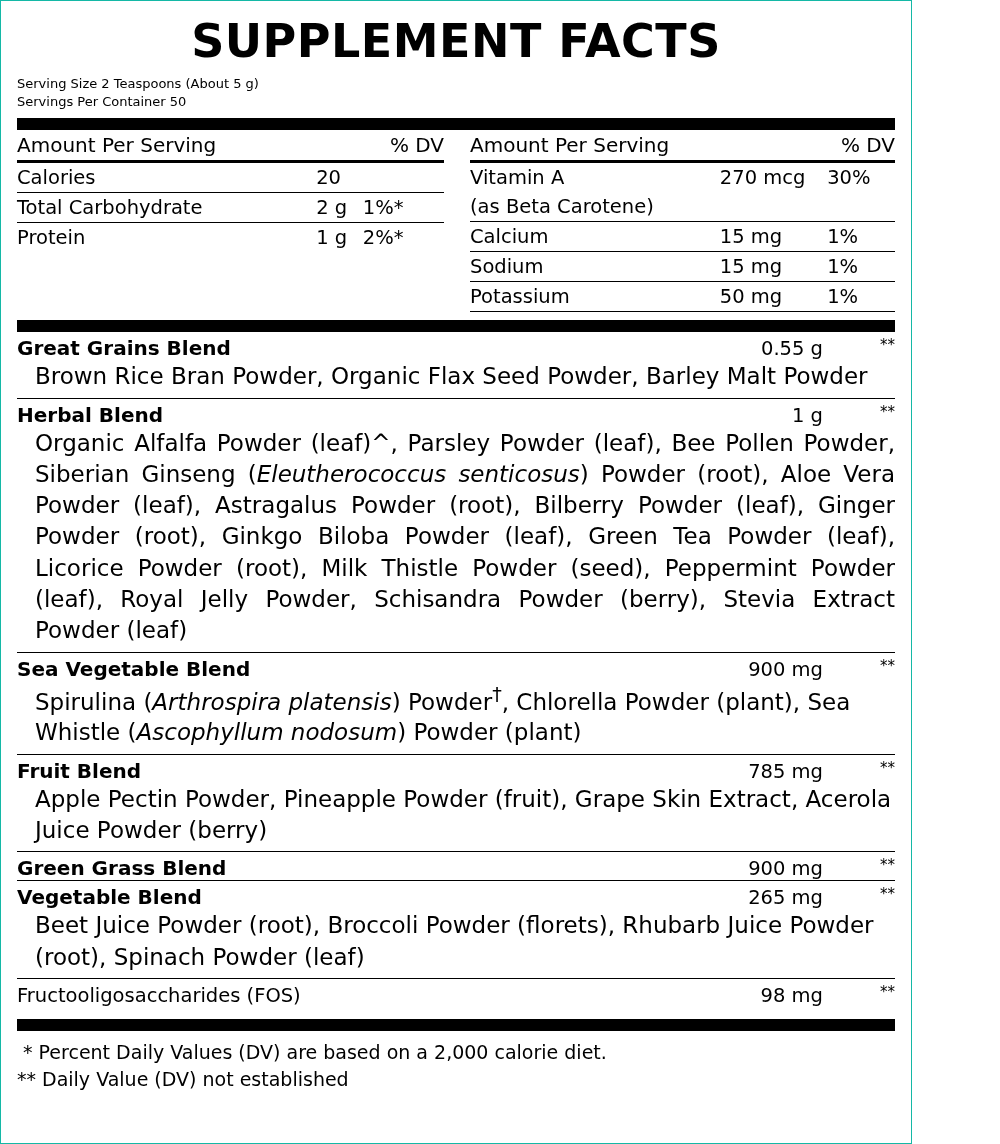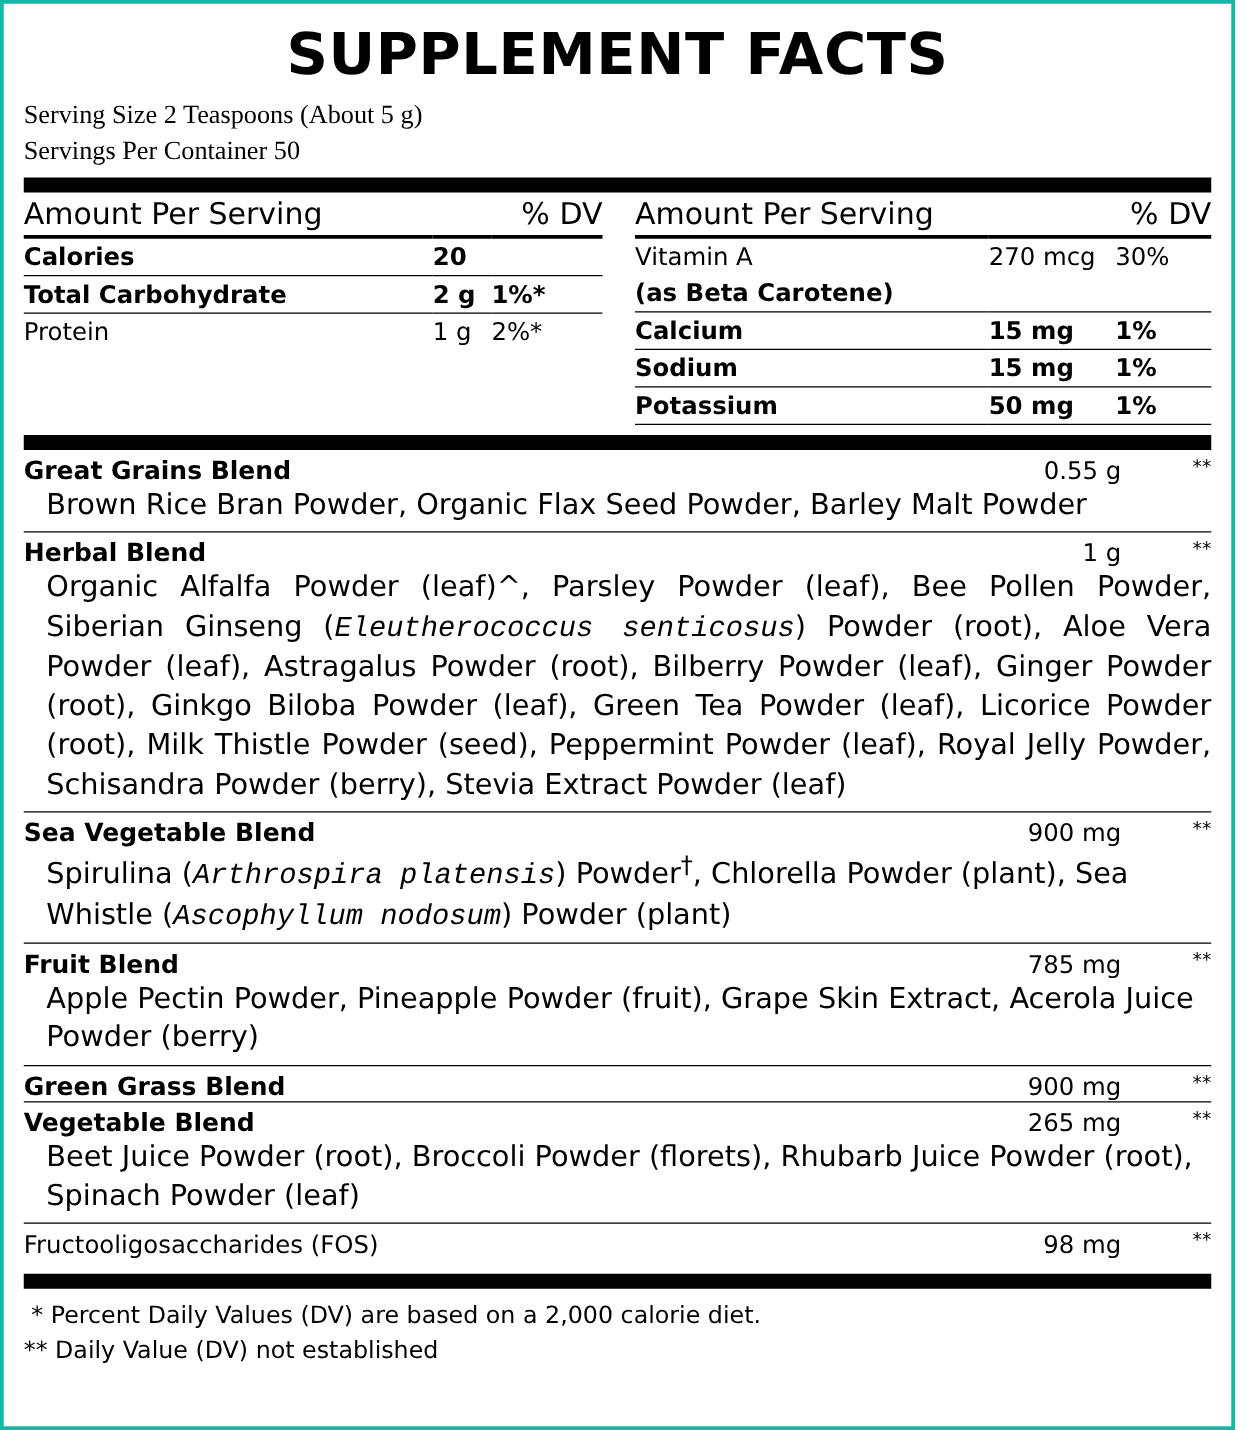--- a/index.html
+++ b/index.html
@@ -8,38 +8,37 @@
     background: #ffffff;
   }
   body {
     width: 1000px;
     font-family: "DejaVu Sans", sans-serif;
     color: #000000;
     -webkit-font-smoothing: antialiased;
   }
   .panel {
     box-sizing: border-box;
-    width: 988px;
+    width: 912px;
     min-height: 1144px;
-    border: 3px solid #14b8a6;
+    border: 1px solid #14b8a6;
     padding: 10px 16px 6px 16px;
   }
   .title {
     text-align: center;
     font-size: 46px;
     font-weight: bold;
     letter-spacing: 0.5px;
     line-height: 1.05;
     margin: 6px 0 10px 0;
     font-family: "DejaVu Sans", sans-serif;
   }
   .serving-line {
-    font-size: 21px;
+    font-size: 13px;
     line-height: 1.35;
-    font-family: Liberation Serif, serif;
   }
   .rule-thick {
     height: 12px;
     background: #000;
     margin: 8px 0 0 0;
   }
 
   
   .cols {
     display: flex;
@@ -58,31 +57,31 @@
     font-size: 19.5px;
   }
   table.nut td, table.nut th {
     padding: 3px 0 3px 0;
     vertical-align: top;
     font-weight: normal;
     text-align: left;
   }
   .hdr-row th {
     font-weight: bold;
-    font-size: 24px;
+    font-size: 20px;
     padding-bottom: 5px;
     padding-top: 3px;
   }
   .hdr-row th.dv { text-align: right; }
   td.amt { text-align: right; white-space: nowrap; padding-right: 20px; }
   td.dv  { text-align: right; white-space: nowrap; }
   td.nm  { white-space: nowrap; }
   .indent1 { padding-left: 18px; }
   .sub { padding-left: 18px; }
-  tr.line > td { border-bottom: 1.5px solid #000; font-weight: bold; }
+  tr.line > td { border-bottom: 1.5px solid #000; }
   .hdr-underline { border-bottom: 3px solid #000; }
 
   
   .blend {
     padding-top: 4px;
     border-top: 1.5px solid #000;
   }
   .blend:first-child { border-top: none; }
   .blend-head {
     display: flex;
@@ -108,21 +107,21 @@
     top: -5px;
   }
   .blend-body {
     font-size: 23px;
     line-height: 1.36;
     padding: 1px 0 5px 18px;
     text-align: justify;
     text-justify: inter-word;
   }
   .blend-body.nojust { text-align: left; }
-  i { font-style: italic; font-family: Liberation Mono, monospace; }
+  i { font-style: italic; }
 
   .fos {
     display: flex;
     align-items: baseline;
     font-size: 19.5px;
     padding-top: 5px;
     padding-bottom: 4px;
     border-top: 1.5px solid #000;
   }
   .fos-name { flex: 1 1 auto; }

